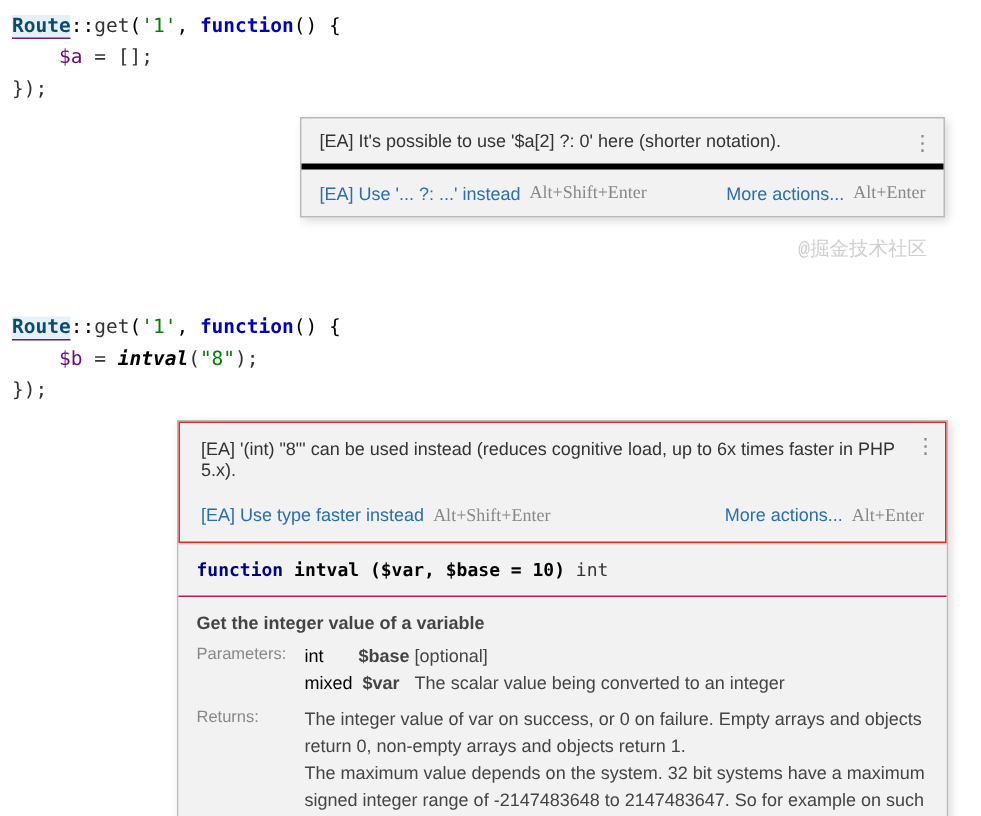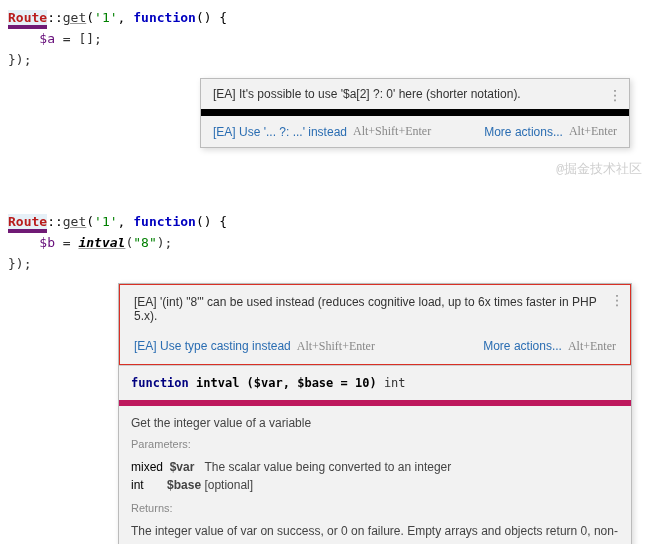--- a/index.html
+++ b/index.html
@@ -26,28 +26,28 @@
     .bulb {
       display: inline-block;
       width: 14px;
       height: 14px;
       background: #ffc107;
       border-radius: 50% 50% 50% 50% / 60% 60% 40% 40%;
       margin-right: 4px;
       flex-shrink: 0;
       border: 1px solid #e0a800;
     }
-    .kw-class { color: #b91c1c; font-weight: bold; border-bottom: 4px solid #701a75; background:#e6f0f7; }
+    .kw-class { color: #0c4a6e; font-weight: bold; border-bottom: 1px solid #701a75; background:#e6f0f7; }
     .kw-func { color: #0000c0; font-weight: bold; }
     .kw-funcname { color: #000; font-weight: bold; font-style: italic; }
     .str { color: #008000; }
     .var { color: #660e7a; }
     .num { color: #0000ff; }
     .punct { color: #000; }
-    .underline-call { text-decoration: underline; text-decoration-color: #999; }
+    .underline-call { text-decoration-color: #999; }
     .popup {
       background: #f2f2f2;
       border: 1px solid #bbb;
       box-shadow: 2px 2px 6px rgba(0,0,0,0.15);
       font-family: -apple-system, Segoe UI, Arial, sans-serif;
       font-size: 12px;
     }
     .popup1 {
       position: relative;
       width: 430px;
@@ -69,21 +69,21 @@
     .popup-msg { color: #333; }
     .popup-redbox {
       border: 1.5px solid #d93025;
       padding: 2px;
     }
     .popup-action-row {
       display: flex;
       align-items: center;
       padding: 8px 12px;
       gap: 6px;
-      border-top: 7px solid #000000;
+      border-top: 4px solid #000000;
     }
     .action-link { color: #2a6db2; cursor: pointer; }
     .shortcut { color: #888; font-family: Liberation Serif, serif; }
     .more-link { color: #2a6db2; cursor: pointer; margin-left: auto; text-align: center; }
     .kebab {
       position: absolute;
       right: 8px;
       top: 8px;
       color: #888;
       cursor: pointer;
@@ -91,41 +91,40 @@
       font-size: 14px;
     }
     .doc-panel {
       background: #f2f2f2;
       border-top: 1px solid #ccc;
       font-family: -apple-system, Segoe UI, Arial, sans-serif;
     }
     .doc-sig {
       font-family: Consolas, Monaco, monospace;
       padding: 10px 12px;
-      border-bottom: 6px solid #be185d;
+      border-bottom: 1px solid #be185d;
       font-size: 12px;
     }
     .doc-fn-kw { color: #000080; font-weight: bold; }
     .doc-fn-name { color: #000; font-weight: bold; }
-    .doc-summary { padding: 10px 12px 6px; color: #444; }
+    .doc-summary { padding: 10px 12px 6px; color: #444; font-weight: bold; }
     .doc-section {
       display: flex;
       padding: 0 12px 6px;
       gap: 8px;
-      flex-direction: column;
     }
     .doc-label { color: #888; width: 64px; flex-shrink: 0; font-size: 11px; padding-top:2px;}
     .doc-content { flex: 1; color: #444; font-size: 12px; line-height: 1.5; }
     .doc-type { color: #000; }
     .doc-bold { font-weight: bold; }
     .watermark1 {
       position: absolute;
       color: #cfcfcf;
       font-size: 13px;
-      right: 12px;
+      right: 36px;
       pointer-events: none;
     }
     .spacer { height: 40px; position: relative; }
   </style>
 </head>
 <body>
 
 <div class="code-block">
   <div class="code-line"><span class="kw-class">Route</span><span class="punct">::</span><span class="underline-call">get</span><span class="punct">(</span><span class="str">'1'</span><span class="punct">, </span><span class="kw-func">function</span><span class="punct">() {</span></div>
   <div class="code-line"><span>    </span><span class="var">$a</span><span> = [];</span></div>
@@ -155,39 +154,39 @@
   <div class="code-line">});</div>
 </div>
 
 <div class="popup popup2">
   <div class="popup-redbox">
     <div class="kebab">⋮</div>
     <div class="popup-row">
       <span class="popup-msg">[EA] '(int) "8"' can be used instead (reduces cognitive load, up to 6x times faster in PHP 5.x).</span>
     </div>
     <div class="popup-action-row" style="border-top:none;">
-      <span class="action-link">[EA] Use type casting instead</span>
+      <span class="action-link">[EA] Use type faster instead</span>
       <span class="shortcut">Alt+Shift+Enter</span>
       <span class="more-link">More actions...</span>
       <span class="shortcut">Alt+Enter</span>
     </div>
   </div>
 
   <div class="doc-panel">
     <div class="doc-sig">
       <span class="doc-fn-kw">function</span>
       <span> </span>
       <span class="doc-fn-name">intval</span><span class="doc-fn-name"> ($var, $base = 10)</span><span> int</span>
     </div>
     <div class="doc-summary">Get the integer value of a variable</div>
     <div class="doc-section">
       <div class="doc-label">Parameters:</div>
       <div class="doc-content">
+        <div><span class="doc-type">int</span>&nbsp;&nbsp;&nbsp;&nbsp;&nbsp;&nbsp;&nbsp;<span class="doc-bold">$base</span>&nbsp;<span>[optional]</span></div>
         <div><span class="doc-type">mixed</span>&nbsp;&nbsp;<span class="doc-bold">$var</span>&nbsp;&nbsp;&nbsp;<span>The scalar value being converted to an integer</span></div>
-        <div><span class="doc-type">int</span>&nbsp;&nbsp;&nbsp;&nbsp;&nbsp;&nbsp;&nbsp;<span class="doc-bold">$base</span>&nbsp;<span>[optional]</span></div>
       </div>
     </div>
     <div class="doc-section" style="position:relative;">
       <div class="doc-label">Returns:</div>
       <div class="doc-content" style="white-space: pre-line;">The integer value of var on success, or 0 on failure. Empty arrays and objects return 0, non-empty arrays and objects return 1.
 The maximum value depends on the system. 32 bit systems have a maximum signed integer range of -2147483648 to 2147483647. So for example on such a system, intval('1000000000000') will return 2147483647. The maximum signed integer value for 64 bit systems is 9223372036854775807.
 Strings will most likely return 0 although this depends on the leftmost characters of the string. The common rules of integer casting apply.</div>
 
     </div>
   </div>

